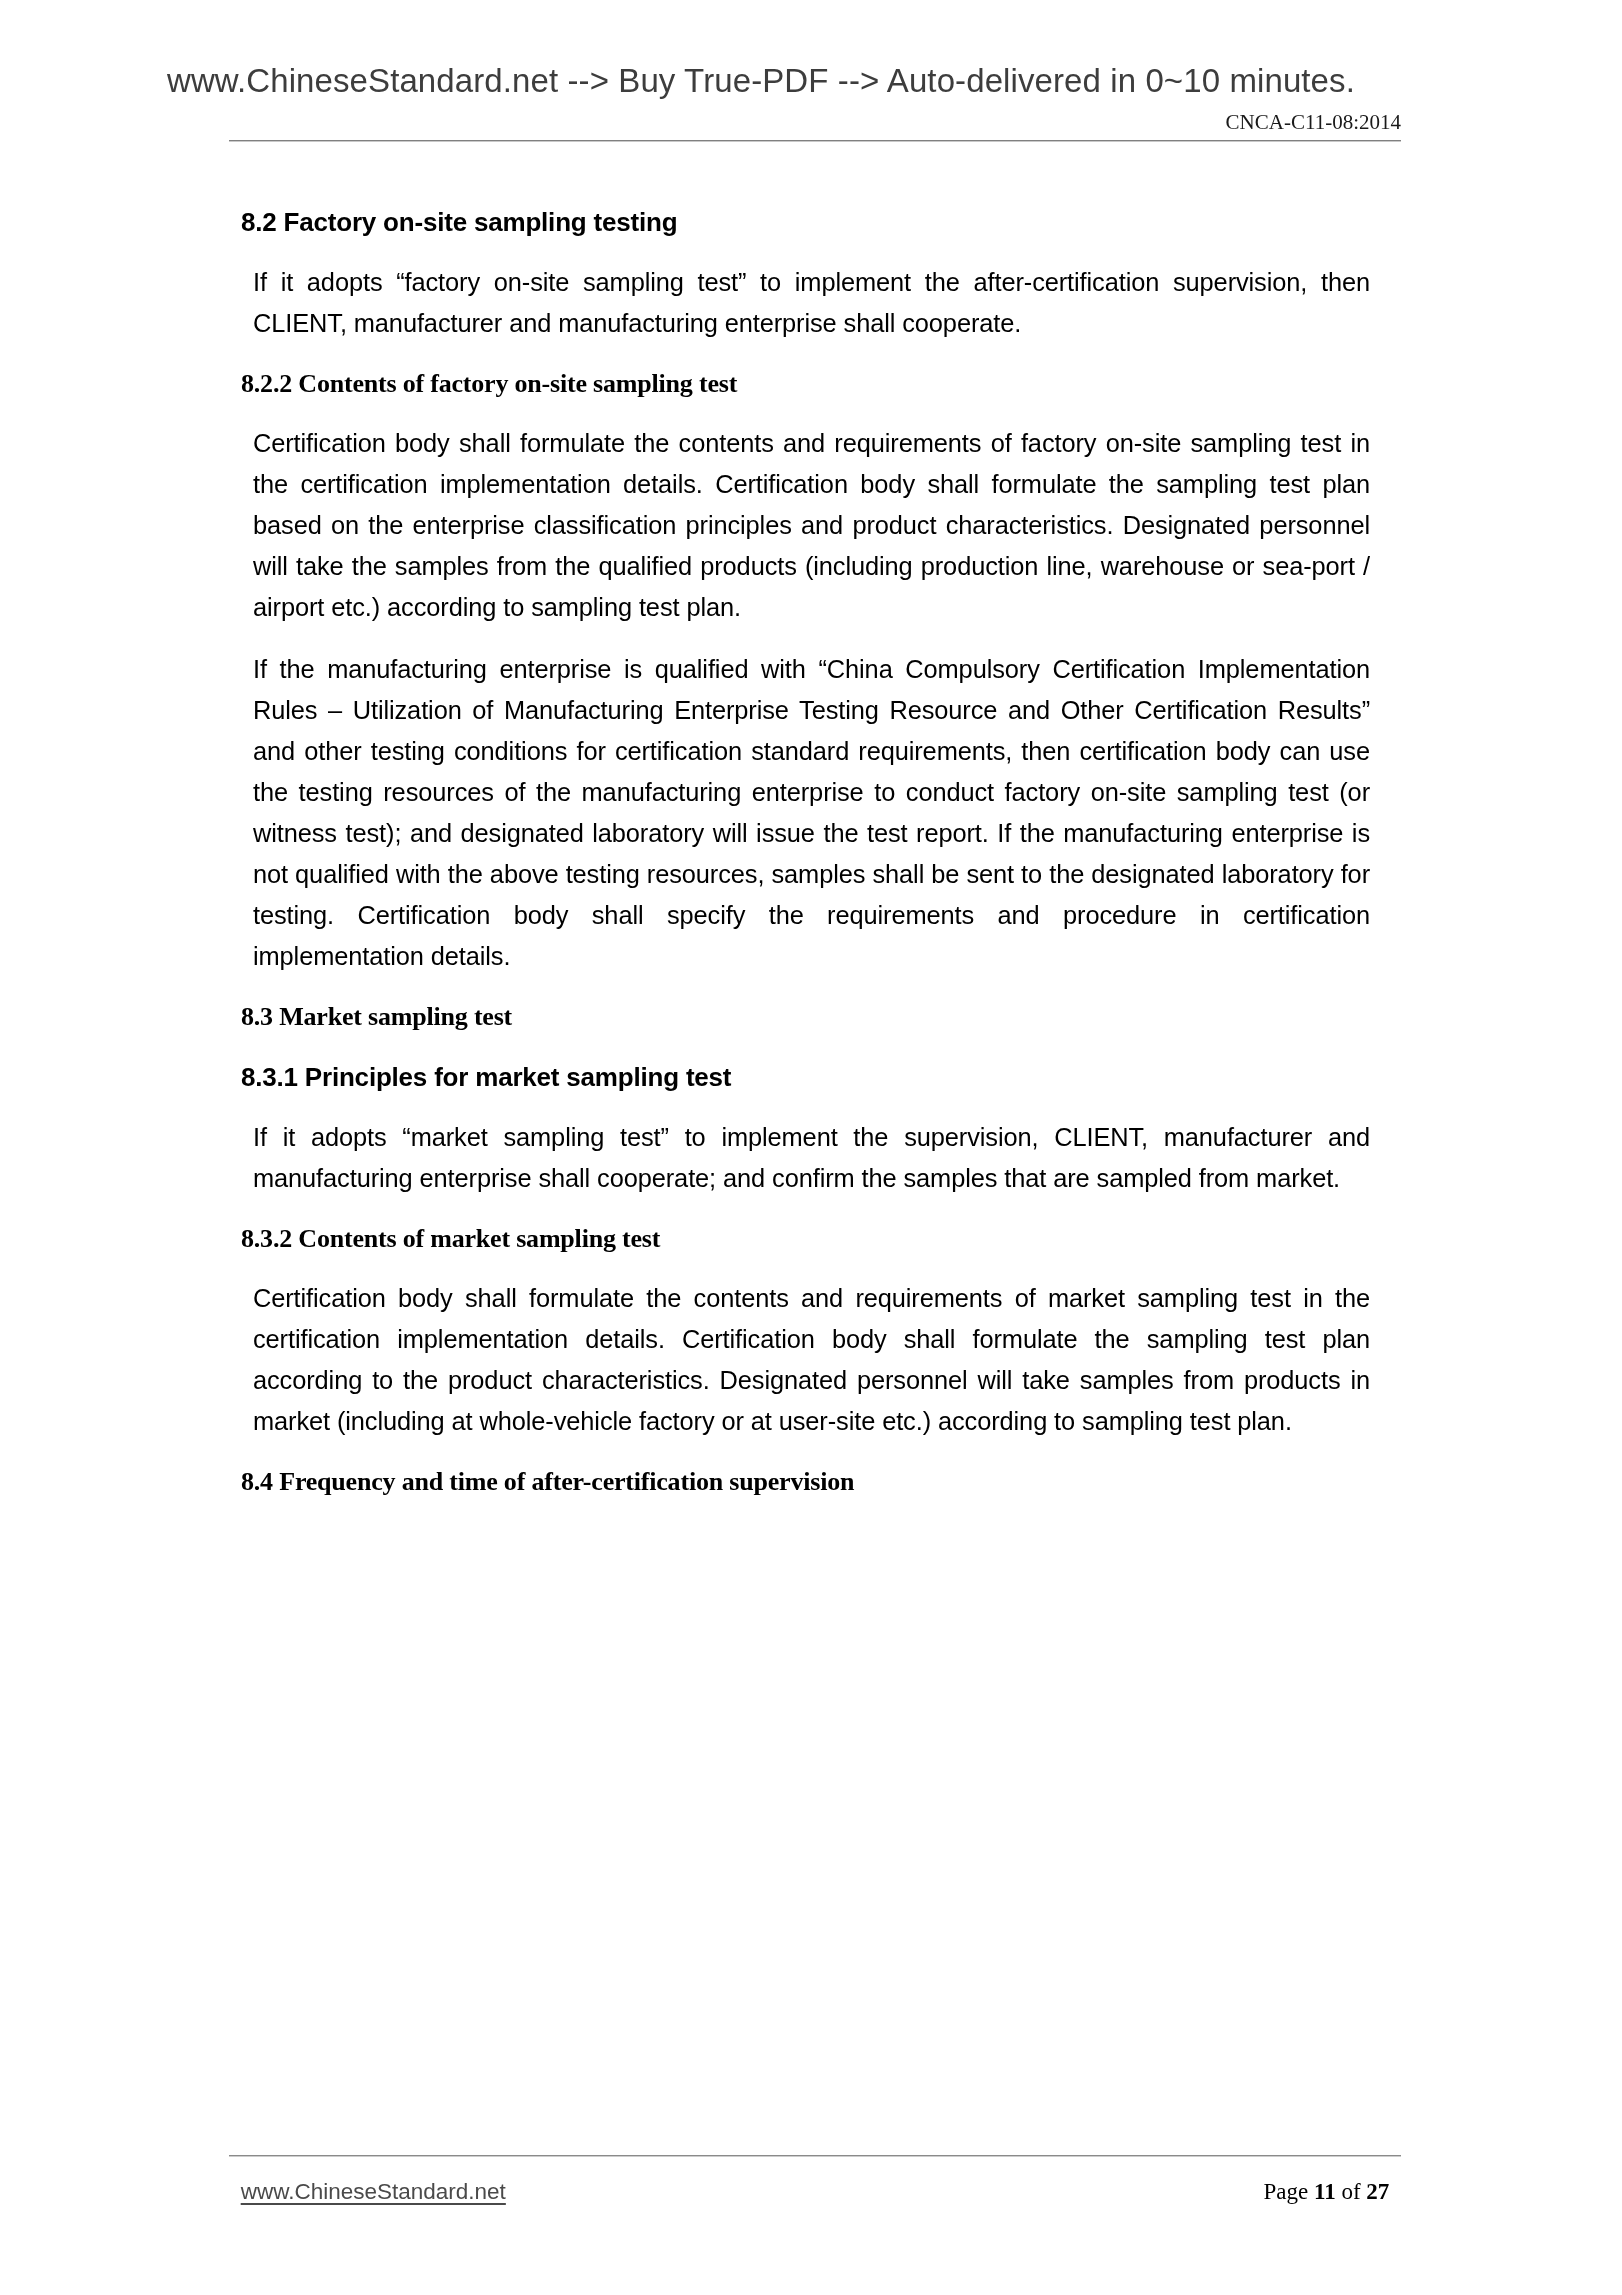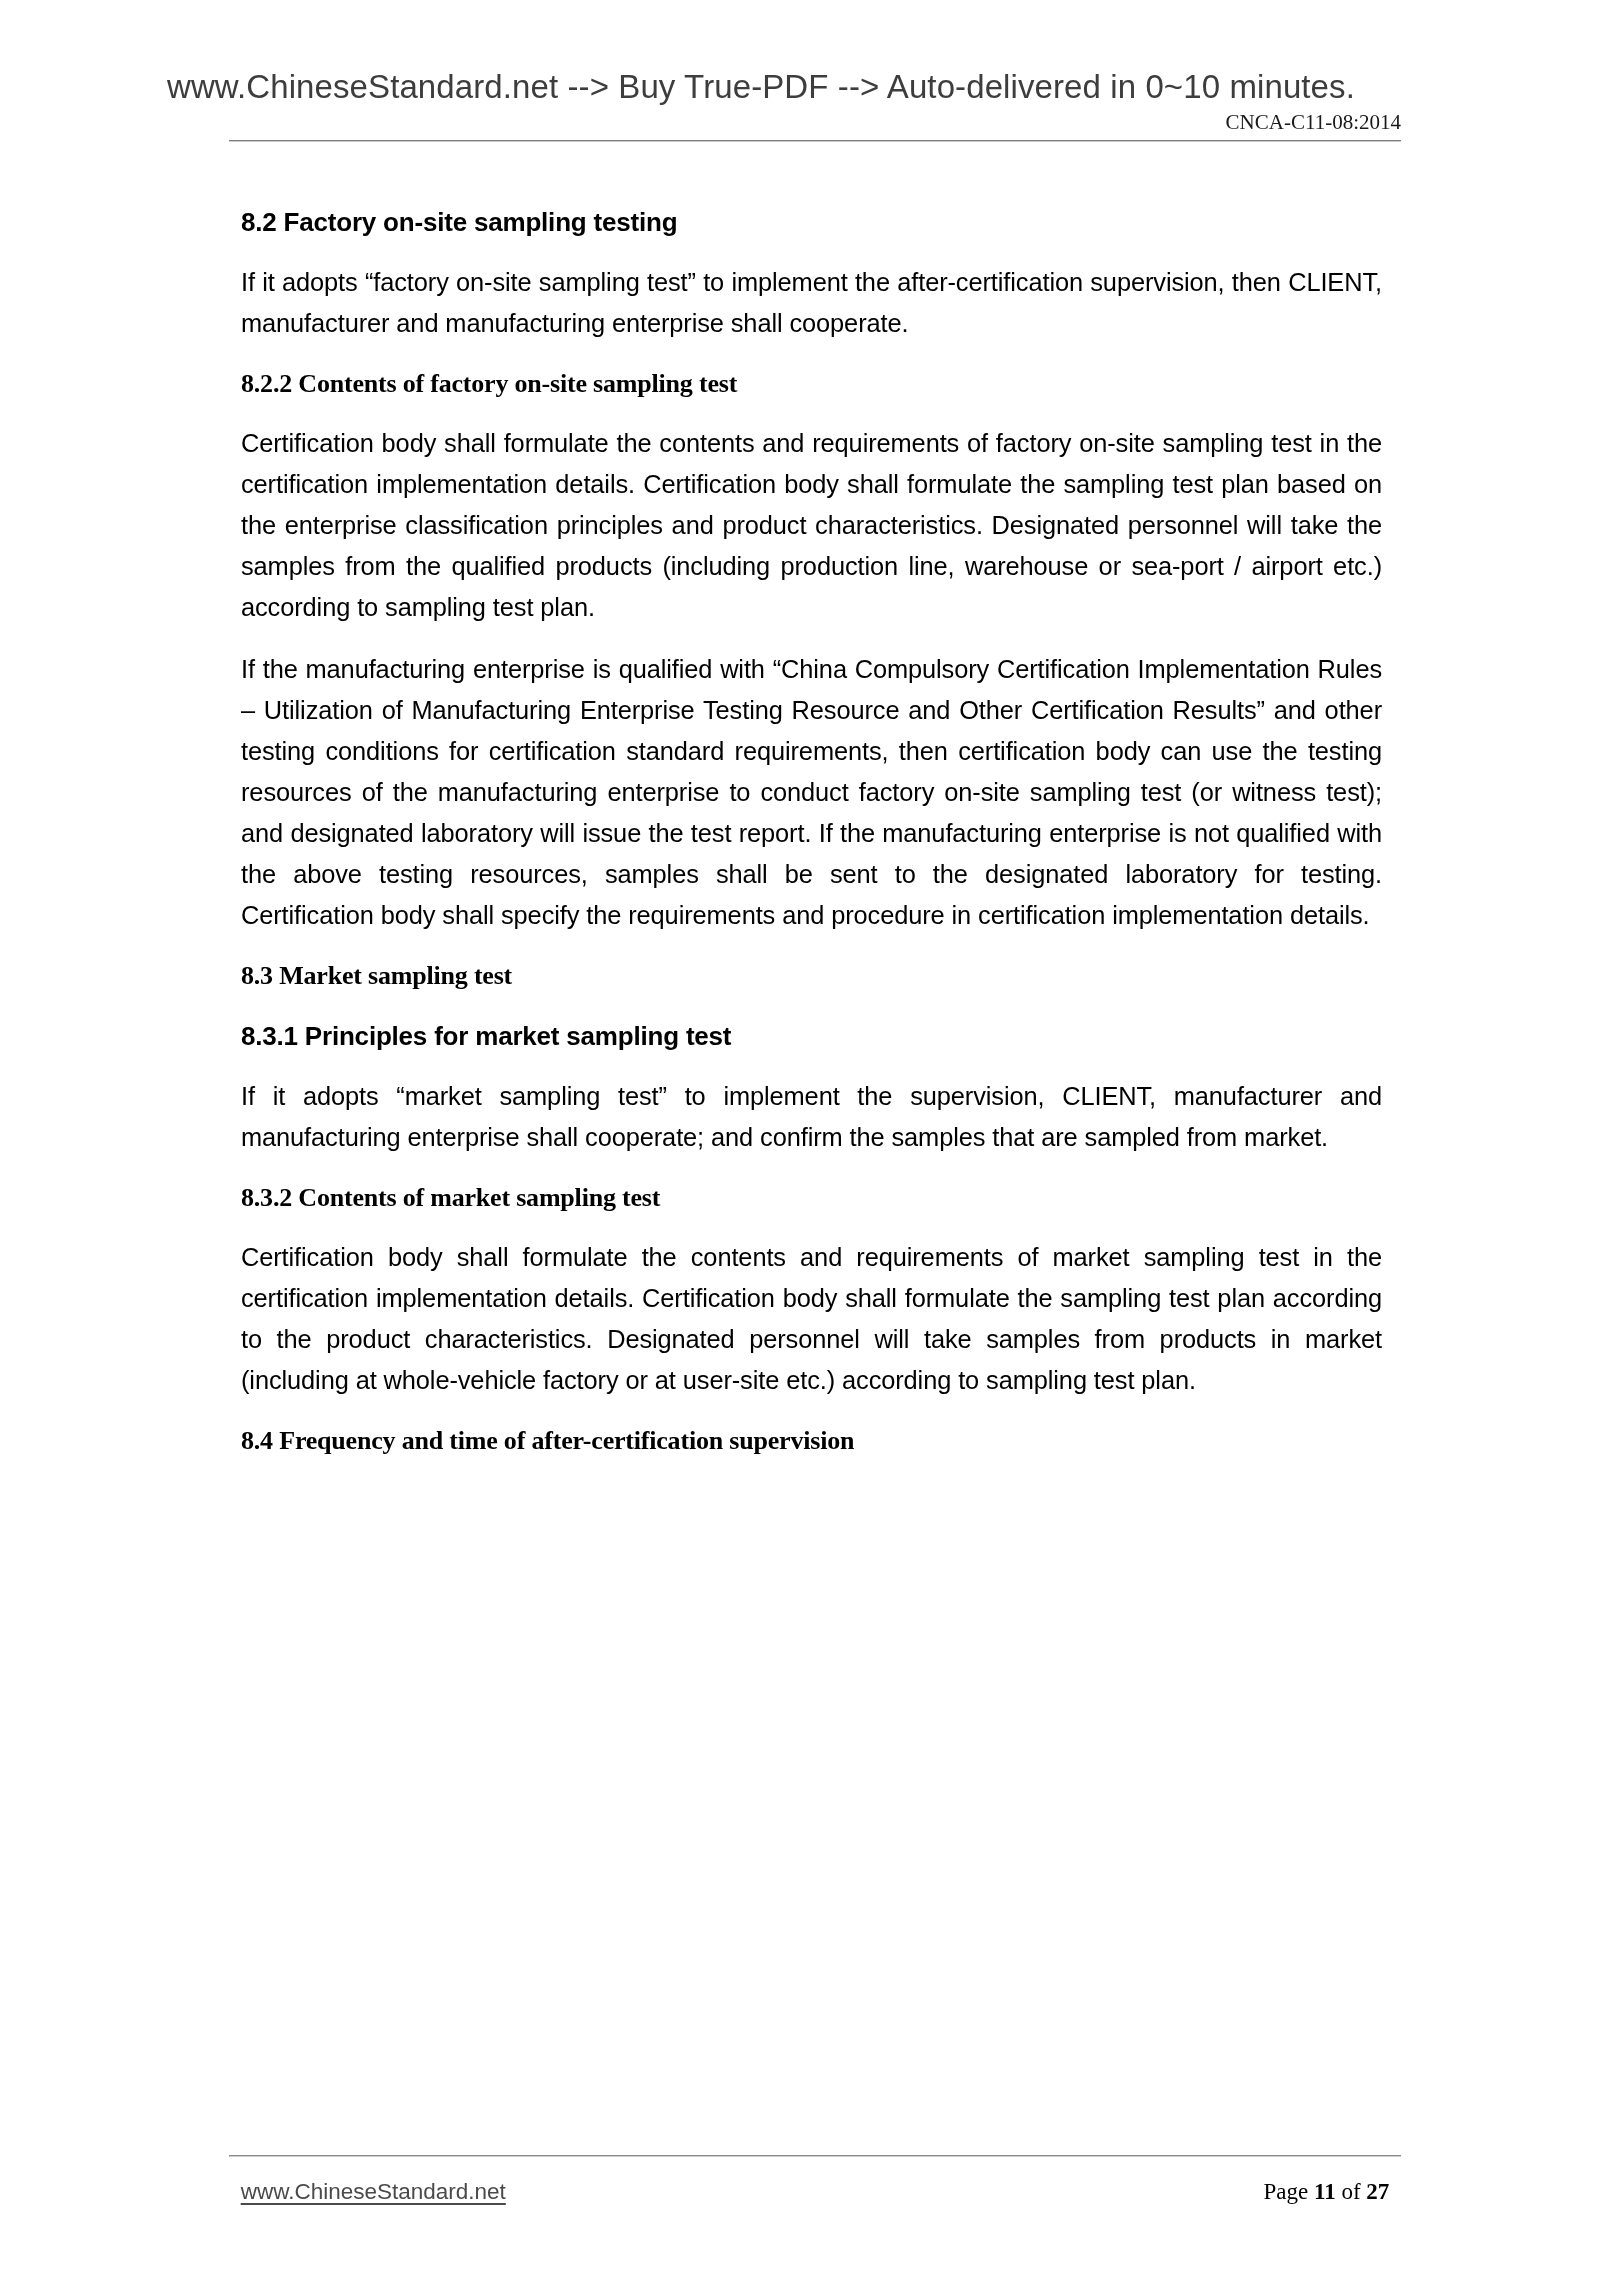--- a/index.html
+++ b/index.html
@@ -17,21 +17,21 @@
     height: 2295px;
     background: #ffffff;
     box-sizing: border-box;
     overflow: hidden;
   }
 
   
   .promo-banner {
     position: absolute;
     left: 167px;
-    top: 68px;
+    top: 62px;
     width: 1301px;
     font-family: "Liberation Sans", sans-serif;
     font-size: 33px;
     font-weight: 400;
     color: #3d3d3d;
     letter-spacing: 0.1px;
     white-space: nowrap;
   }
 
   
@@ -74,21 +74,21 @@
     letter-spacing: -0.2px;
   }
   .body-para {
     font-family: "Liberation Sans", sans-serif;
     font-size: 25.4px;
     font-weight: 400;
     color: #000000;
     line-height: 41px;
     text-align: justify;
     text-justify: inter-word;
-    margin: 0;
+    margin: 12px;
     letter-spacing: -0.1px;
   }
   
   .gap-heading-top   { margin-top: 0px; }
   .gap-after-h2      { margin-top: 28px; }   
   .gap-after-h3      { margin-top: 23px; }   
   .gap-after-para    { margin-top: 23px; font-family: Liberation Serif, serif; }   
   .gap-para-para     { margin-top: 21px; }   
 
   

